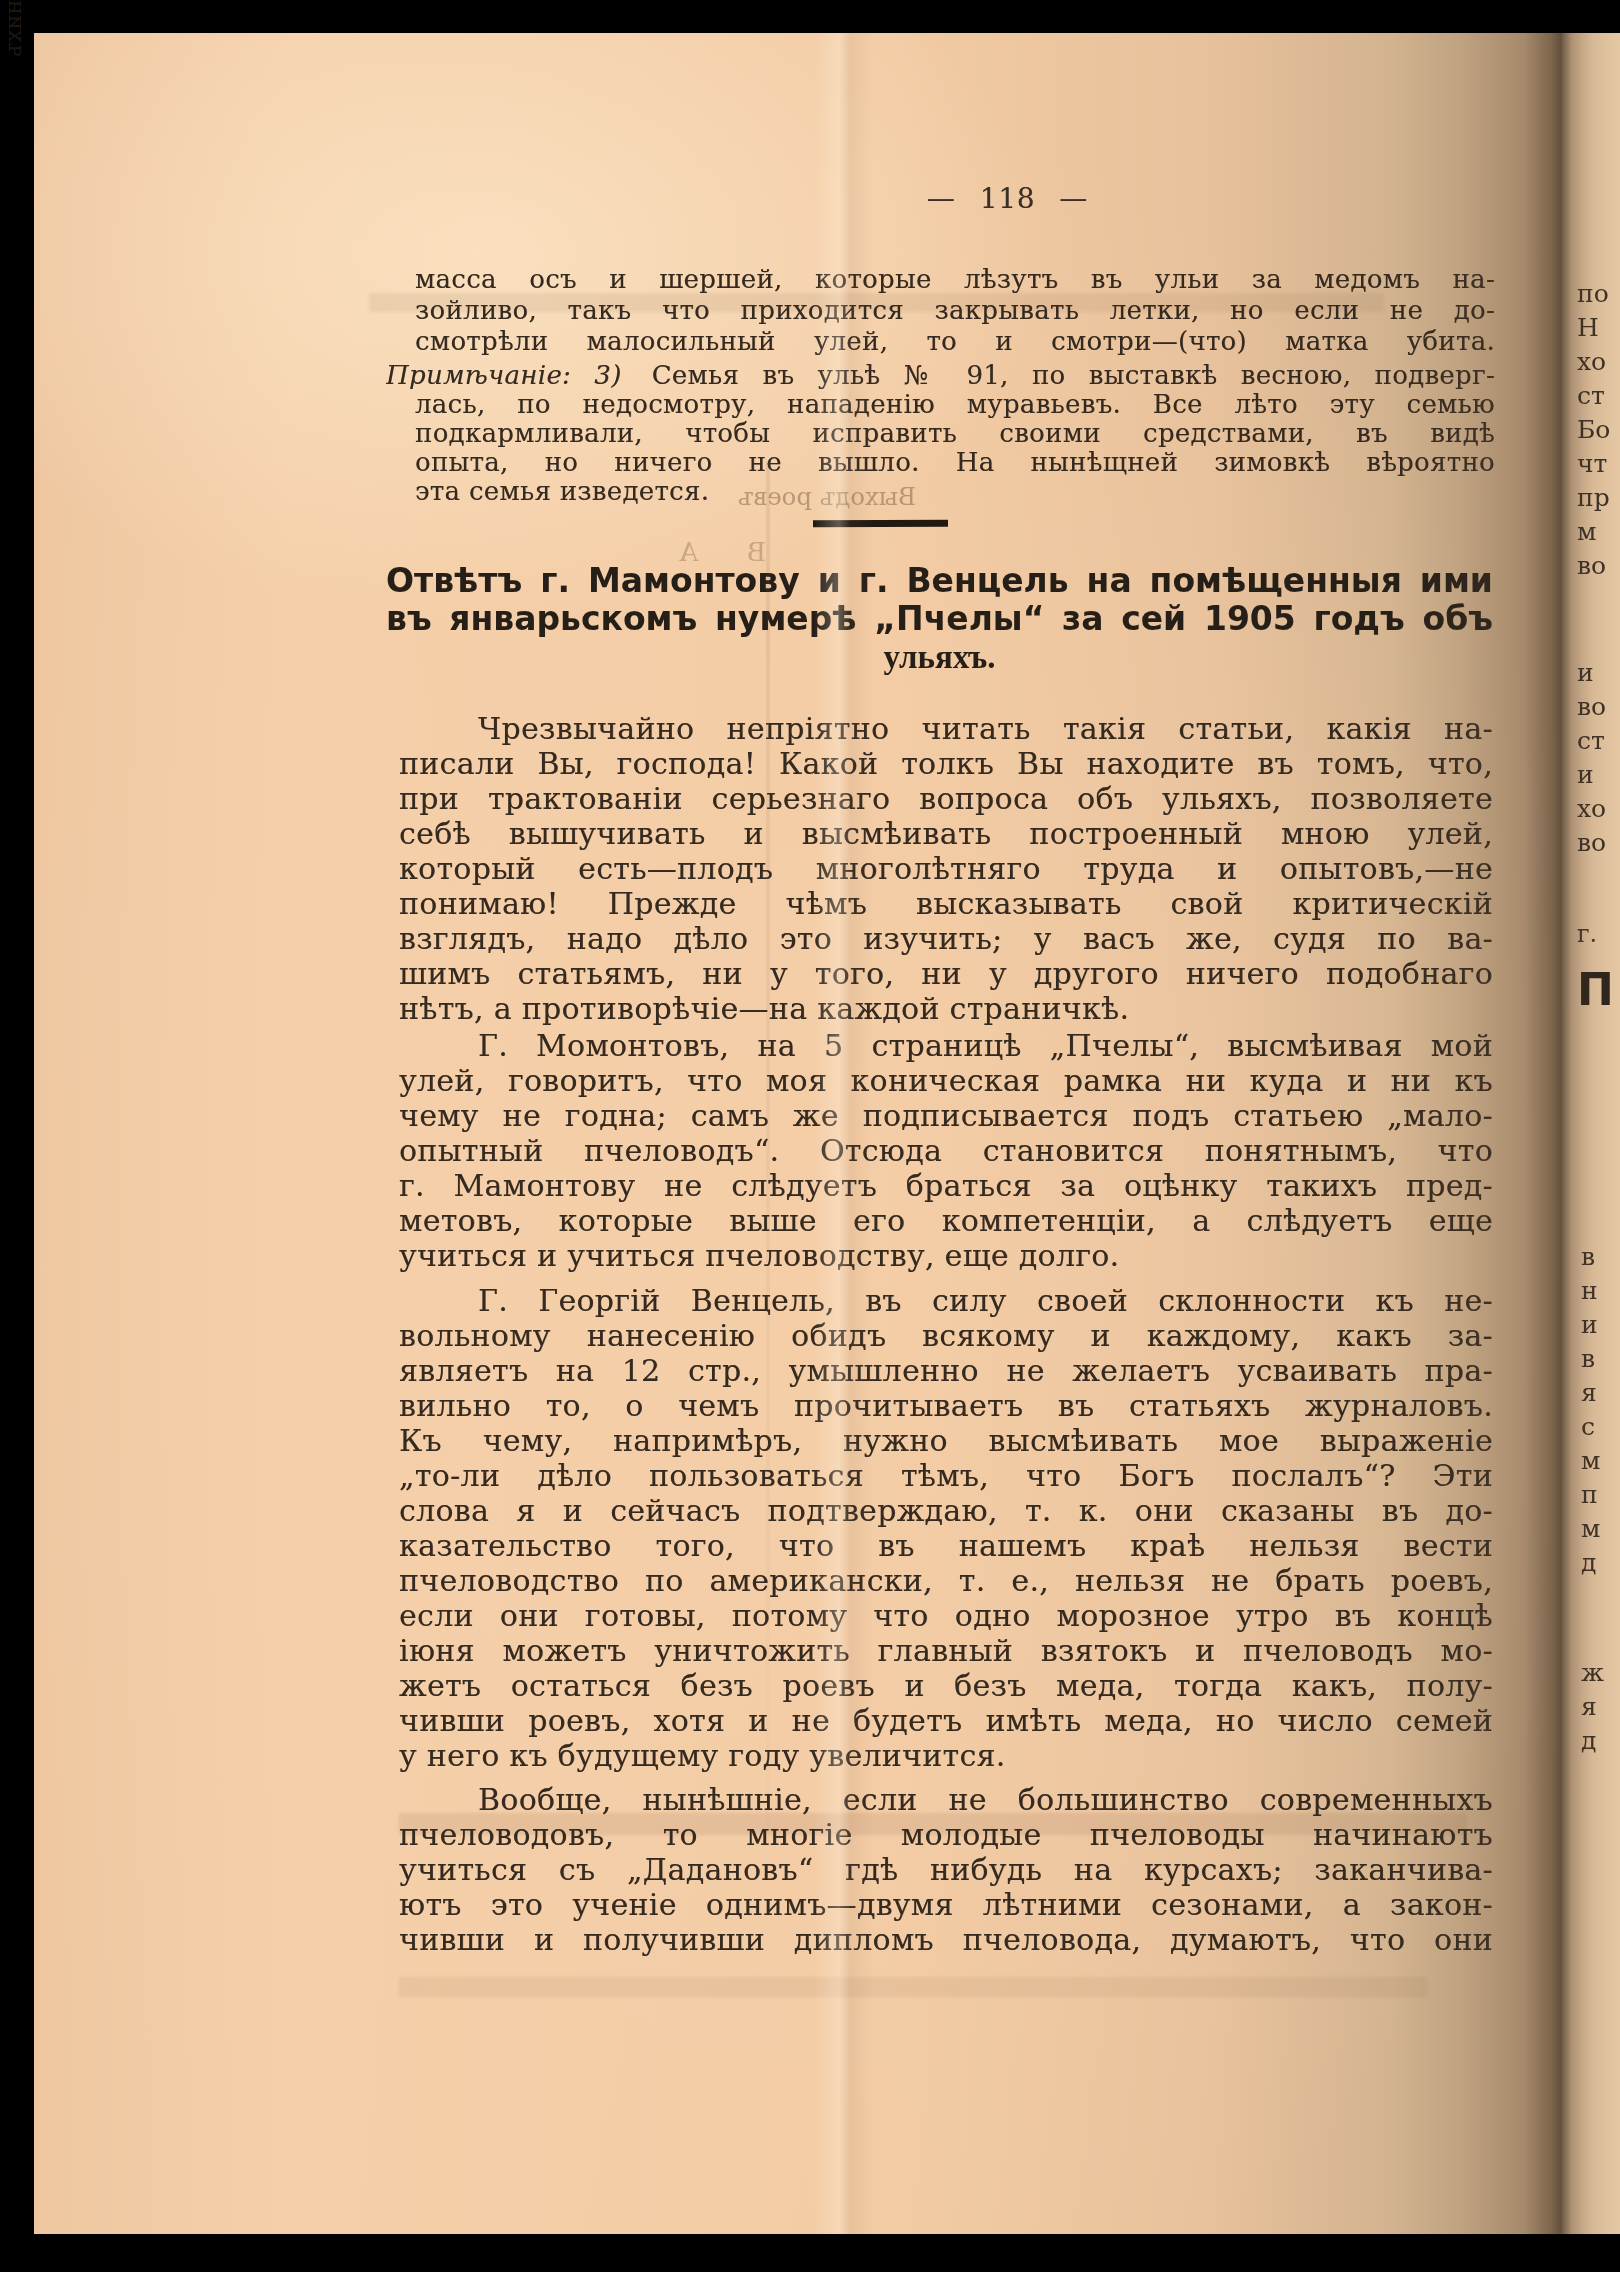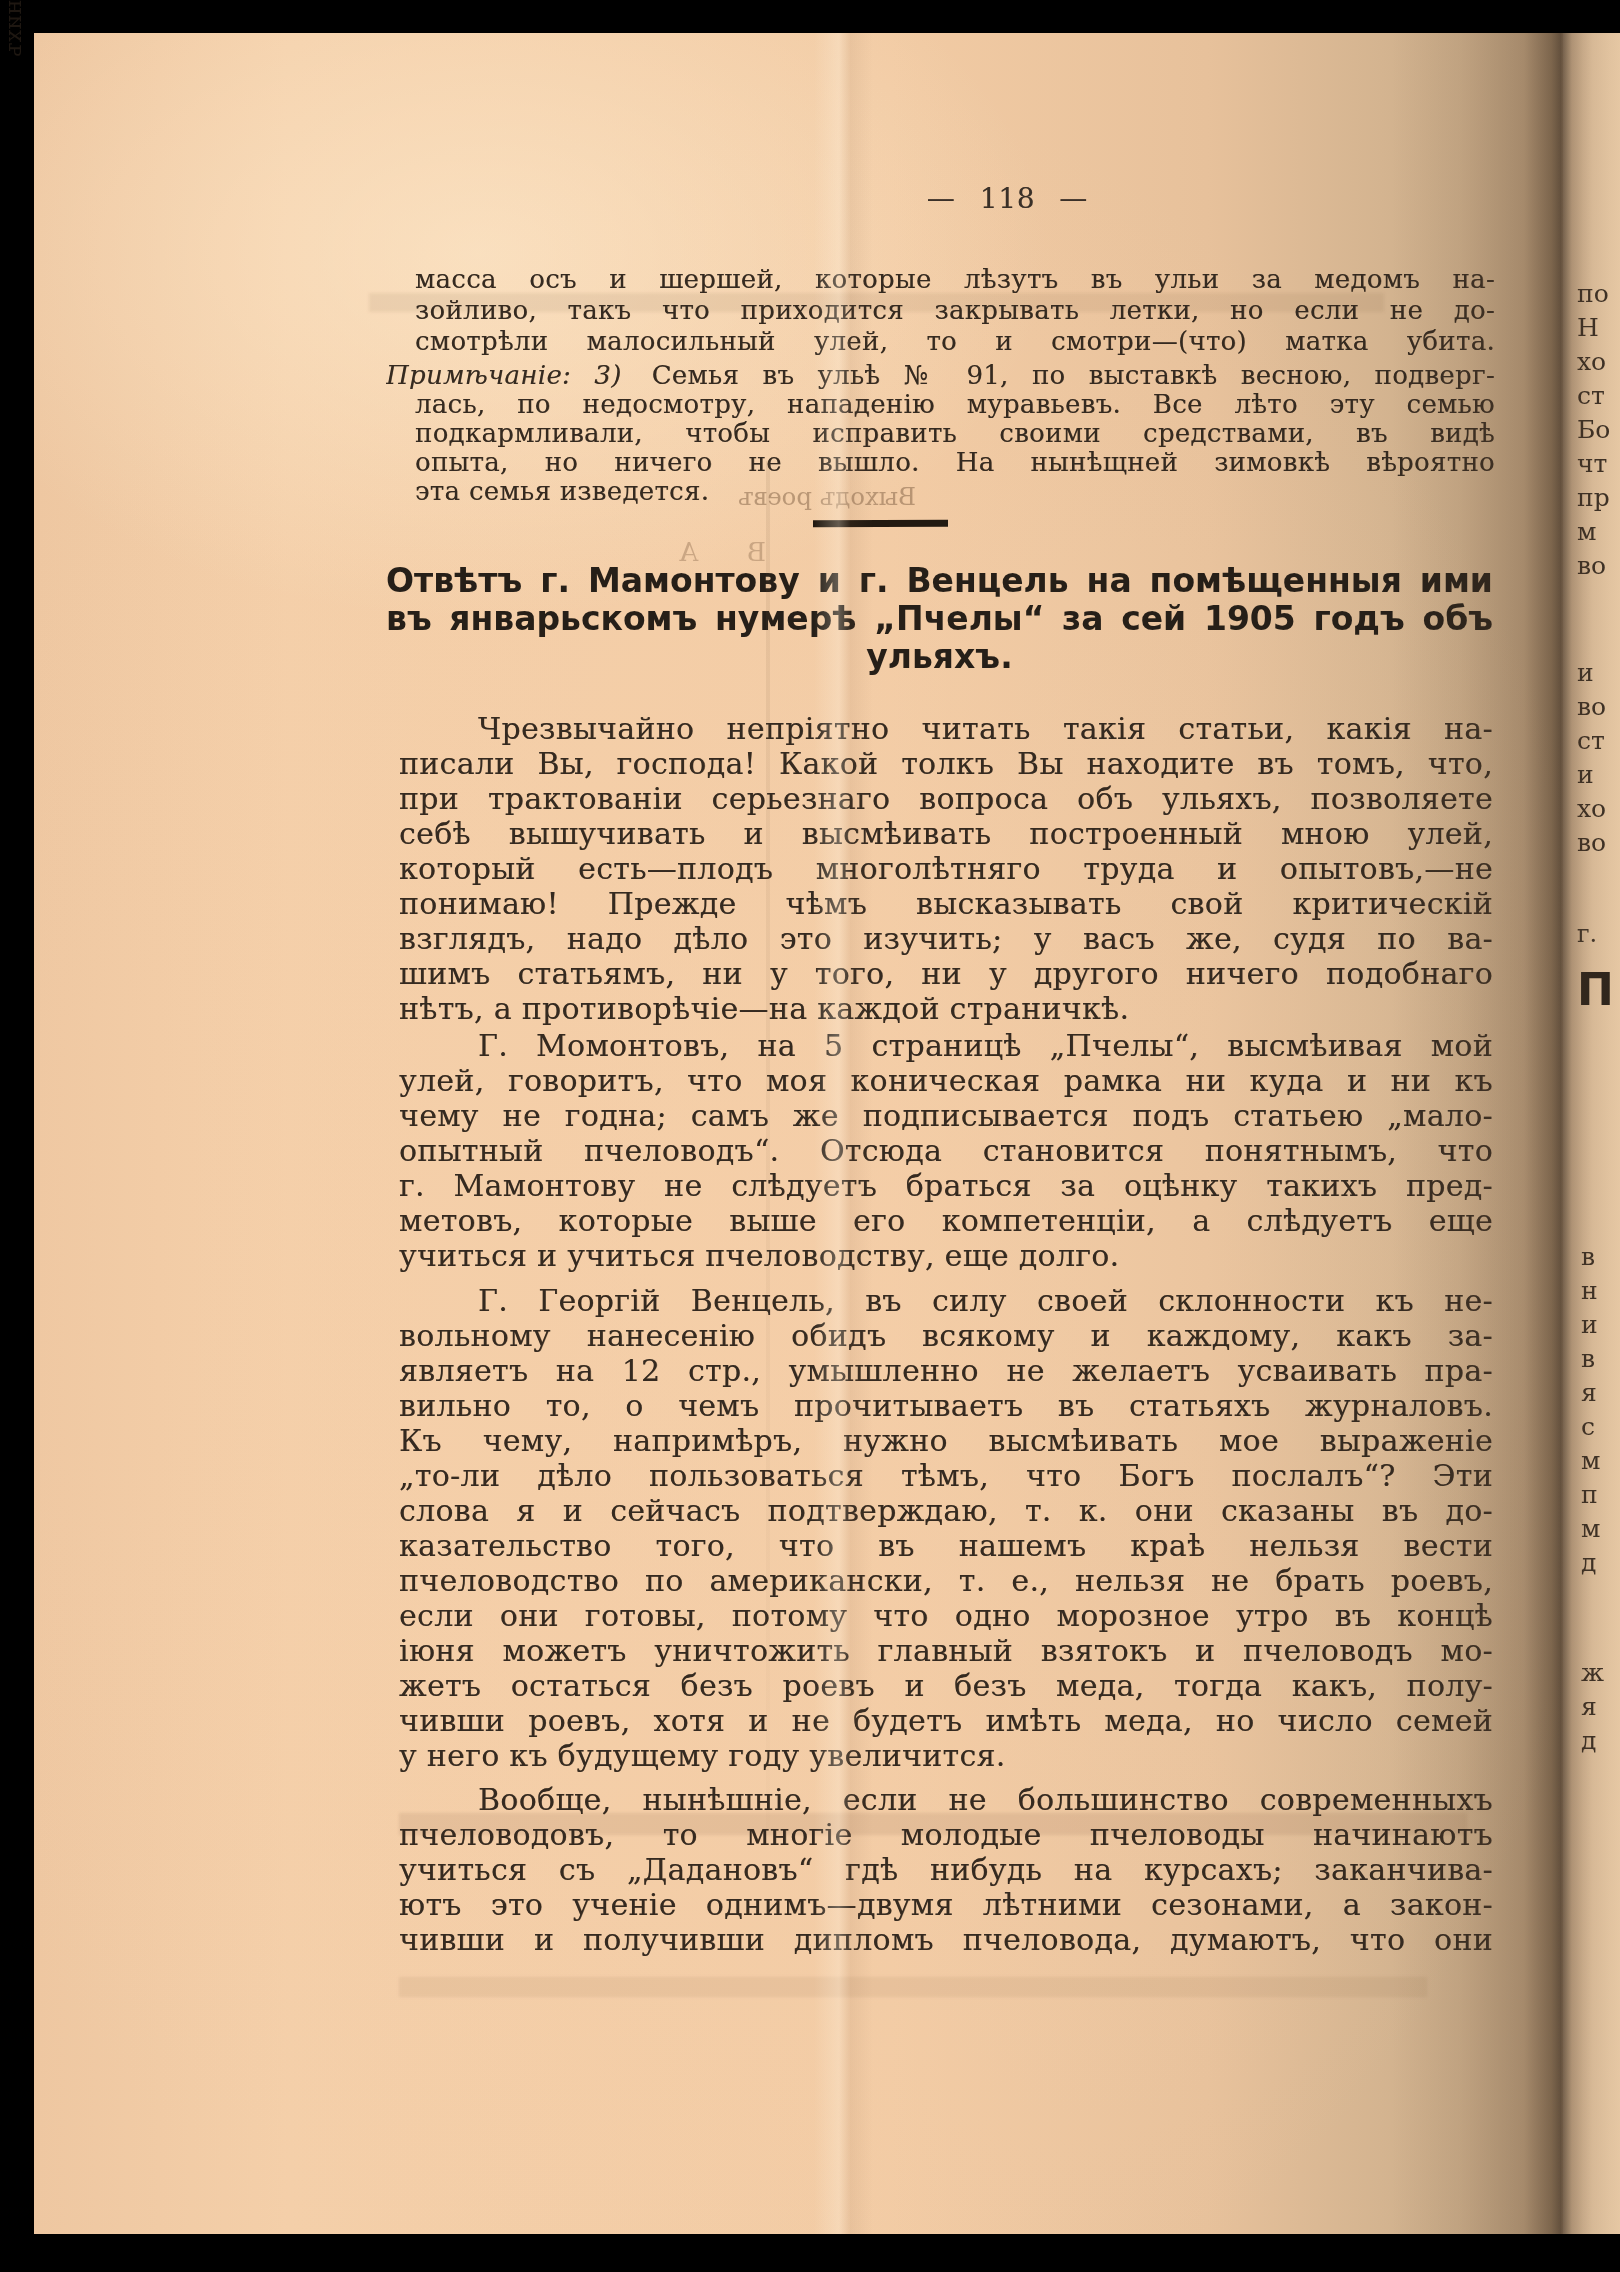--- a/index.html
+++ b/index.html
@@ -67,21 +67,21 @@
   }
   #contBlock{position:absolute;left:415px;top:264px;width:1080px;}
   #noteFirst{position:absolute;left:386px;top:361px;width:1109px;}
   #noteCont{position:absolute;left:415px;top:390px;width:1080px;}
   #rule{position:absolute;left:813px;top:520px;width:135px;height:6.6px;background:#221a11;transform:rotate(-0.25deg);}
   #headingBlock{position:absolute;left:386px;top:562px;width:1107px;color:#261f18;}
   .hl{height:38px;line-height:38px;font-size:33px;font-weight:bold;
       font-family:"DejaVu Sans", sans-serif;letter-spacing:0px;overflow:hidden;}
   .hl.j{text-align:justify;}
   .hl.j::after{content:"";display:inline-block;width:100%;height:0;}
-  .hl.c{text-align:center;}
+  .hl.c{text-align:center;font-family:Liberation Serif, serif;}
   #p1{position:absolute;left:399px;top:711px;width:1094px;}
   #p2{position:absolute;left:399px;top:1028px;width:1094px;}
   #p3{position:absolute;left:399px;top:1283px;width:1094px;}
   #p4{position:absolute;left:399px;top:1782px;width:1094px;}
 
   
   .frag-col{position:absolute;color:#352a20;font-size:25px;}
   .frag-col .frag-line{height:34px;line-height:34px;white-space:nowrap;}
   #fragTop{left:1577px;top:277px;}
   #fragMid{left:1577px;top:656px;}

